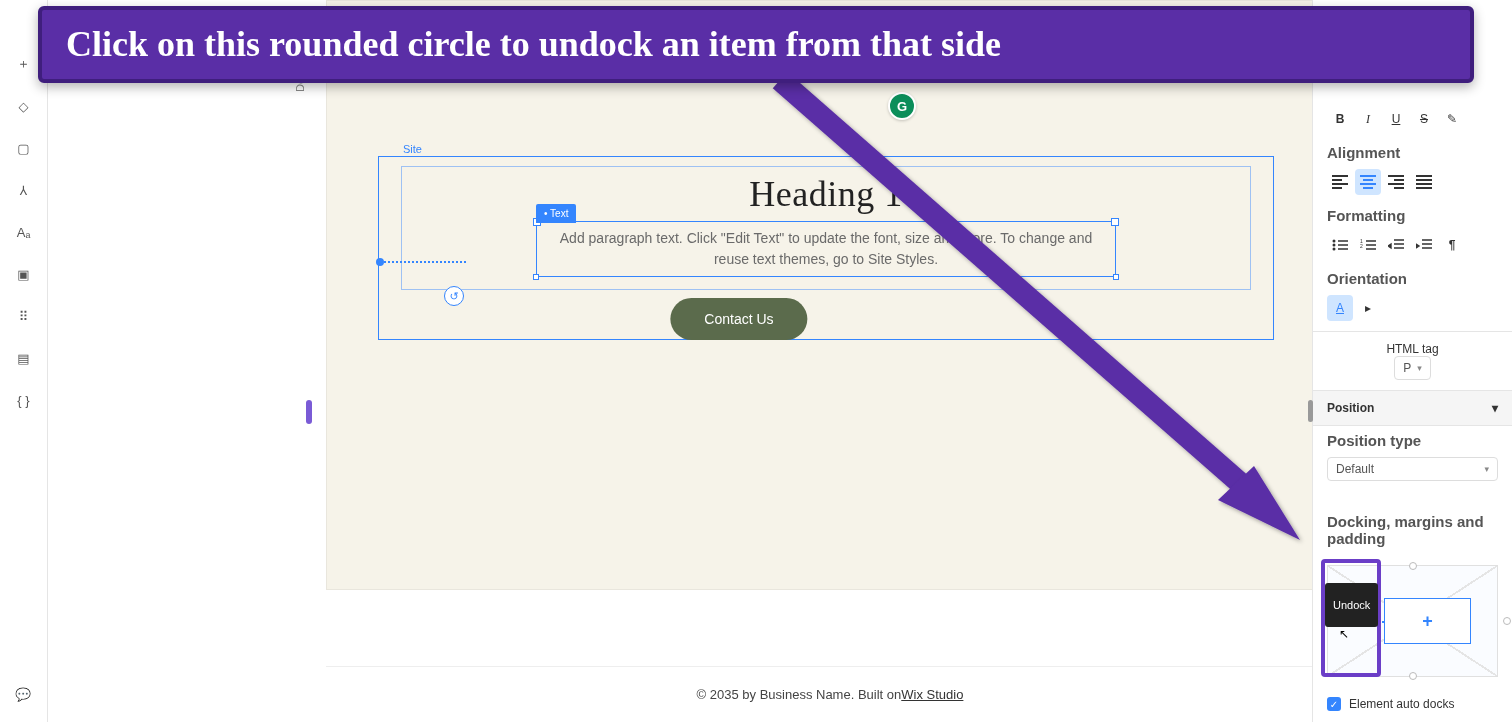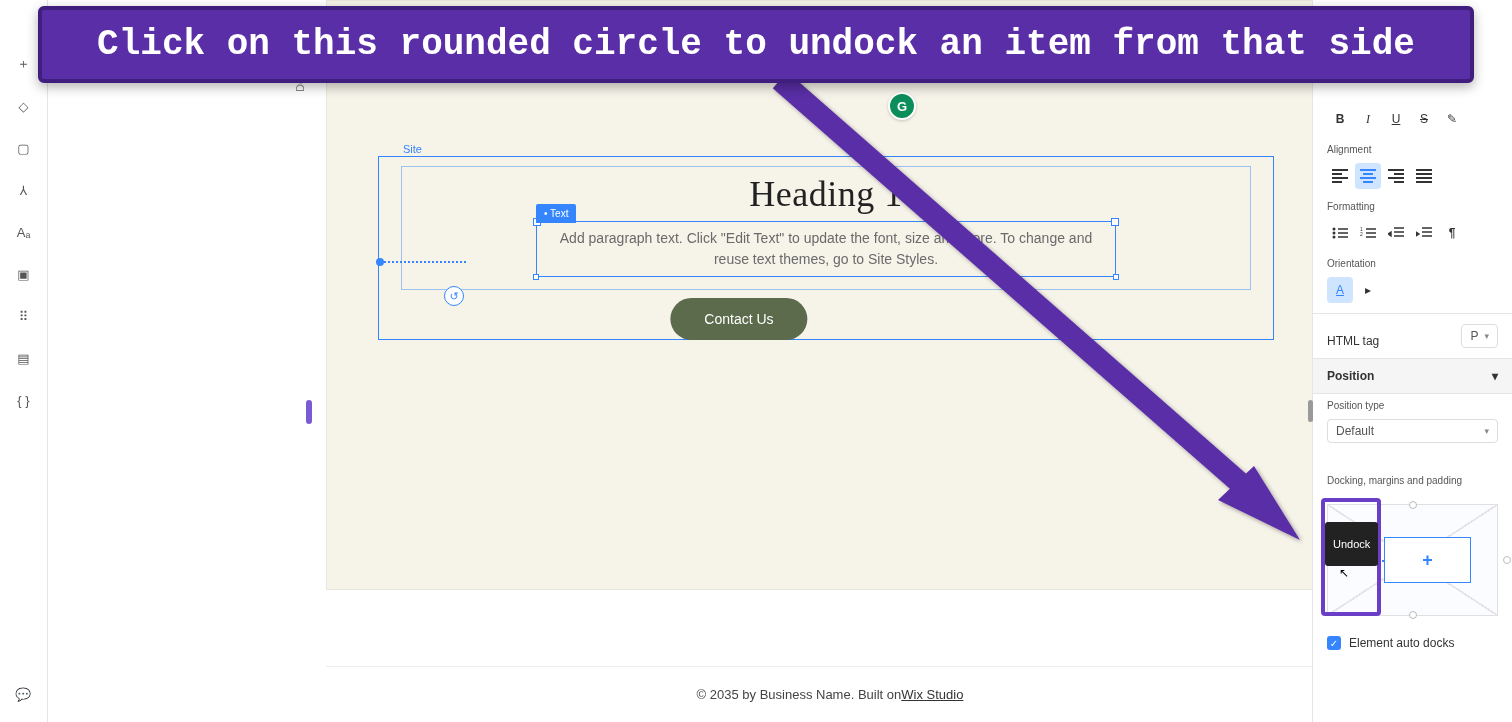--- a/index.html
+++ b/index.html
@@ -287,26 +287,28 @@
     width: 26px; height:26px;
     border-radius:4px;
     display:flex; align-items:center; justify-content:center;
     cursor:pointer;
     color:#333;
   }
   .fmt-btn.selected { background: var(--blue-bg); color: var(--blue-sel); }
   .rp-label {
     padding: 6px 14px 2px 14px;
     color:#555;
-    font-size:10px;
+    font-size:15px;
+    font-weight:bold;
   }
   .rp-sep { border-top:1px solid var(--border); margin-top:4px;}
   .rp-field {
-    display:flex; align-items:flex-end; justify-content:space-between;
+    display:flex; align-items:center; justify-content:space-between;
     padding: 10px 14px;
+    flex-direction: column;
   }
   .rp-select, .rp-mini-select {
     display:flex; align-items:center;
     border:1px solid #ddd; border-radius:4px;
     padding: 4px 8px; font-size:12px; color:#555;
     min-width:34px; justify-content:space-between;
   }
   .rp-select .chev, .rp-mini-select .chev { font-size:9px; color:#888; margin-left:6px;}
   .rp-section-head {
     background:#f5f5f5;
@@ -402,25 +404,24 @@
   .annotation-banner {
     position:absolute;
     top: 6px; left: 38px; right: 38px;
     background: var(--purple);
     color:#fff;
     border: 4px solid #3f1e7d;
     border-radius: 6px;
     padding: 14px 24px;
     font-size: 36px;
     font-weight: 600;
-    text-align:center;
     line-height:1.15;
     box-shadow: 0 4px 12px rgba(0,0,0,.3);
     z-index: 50;
-    font-family: Liberation Mono, monospace;
+    font-family: Liberation Serif, serif;
   }
   .arrow {
     position:absolute;
     z-index:40;
     pointer-events:none;
   }
 
   svg { display:block; }
 </style>
 </head>

